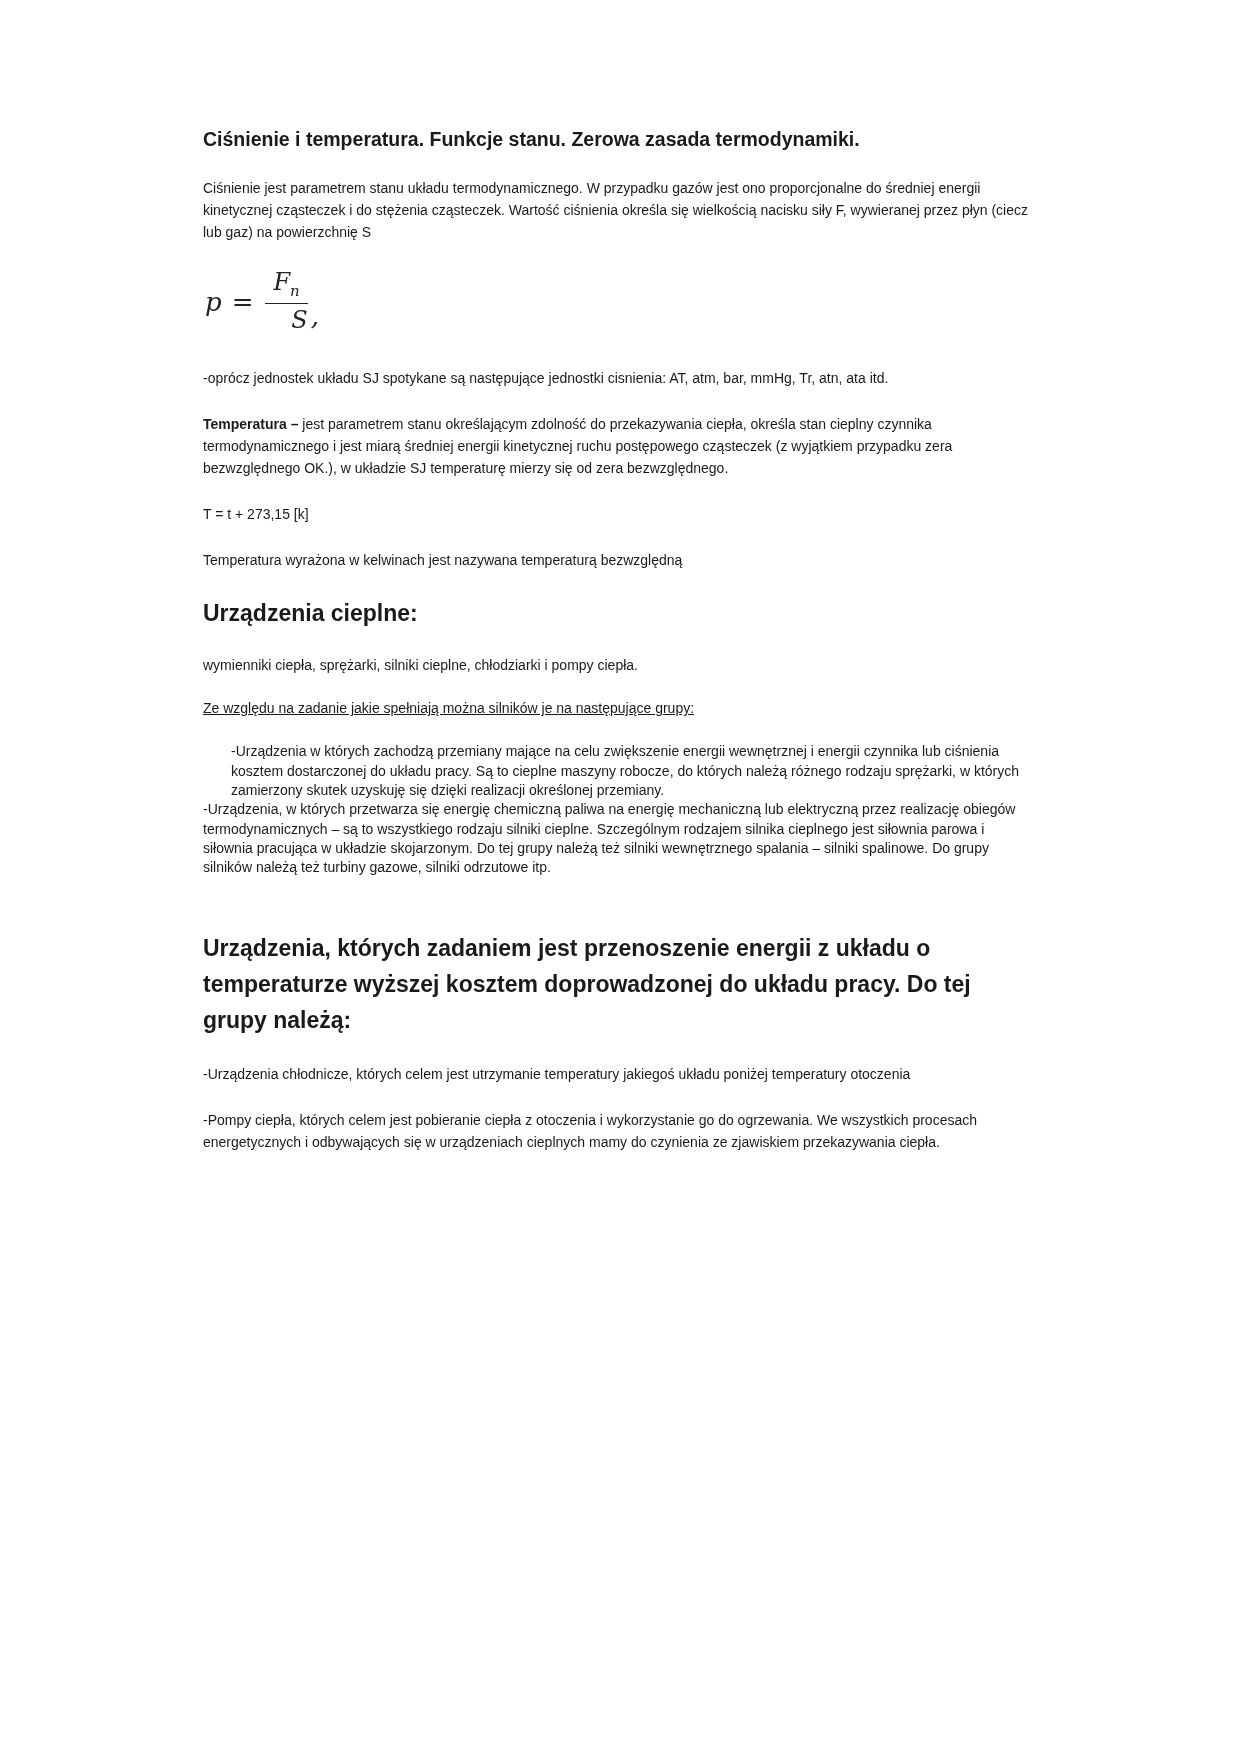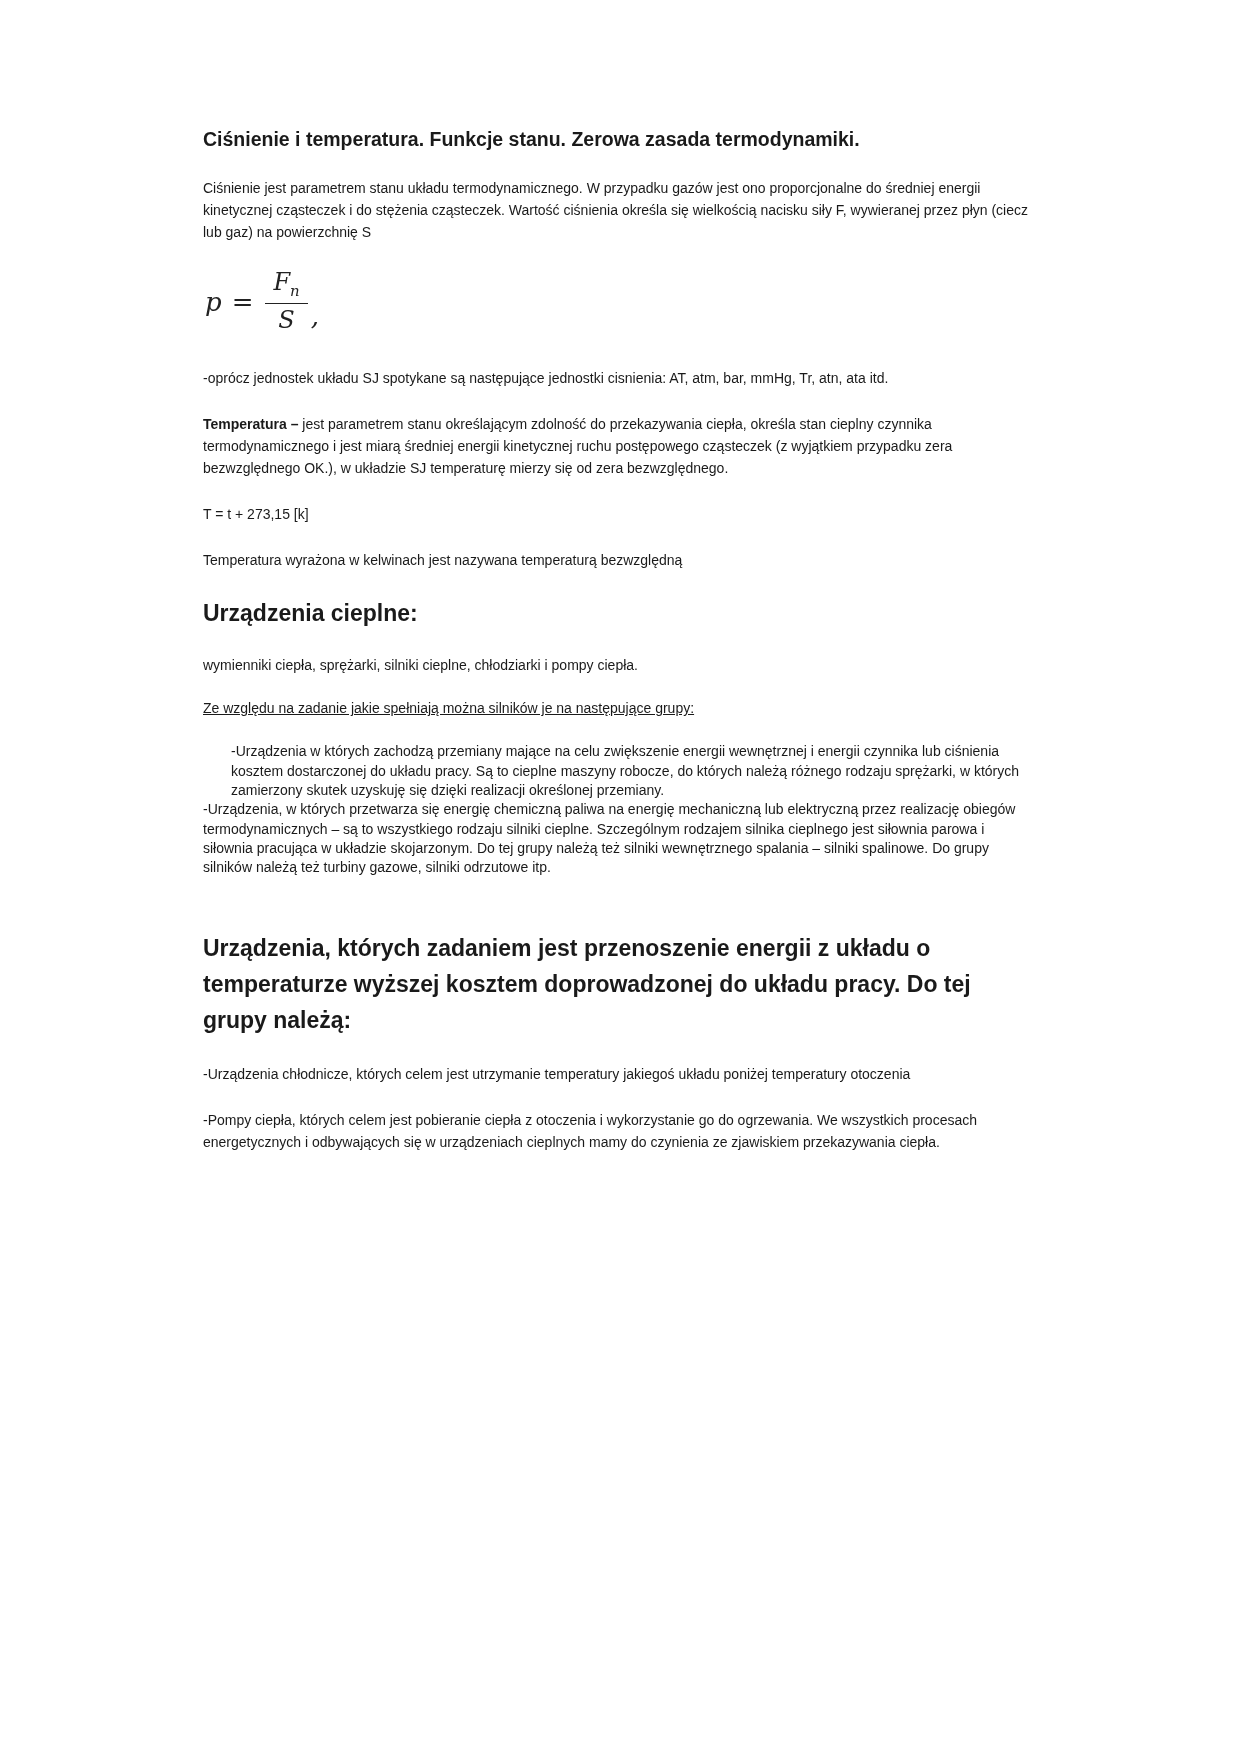--- a/index.html
+++ b/index.html
@@ -50,21 +50,21 @@
     font-family: "DejaVu Serif", "Liberation Serif", serif;
     font-style: italic;
     font-size: 26px;
     color: #222222;
   }
   .formula .lhs { margin-right: 10px; }
   .formula .eq  { font-style: normal; margin-right: 12px; }
   .frac {
     display: inline-flex;
     flex-direction: column;
-    align-items: center;
+    align-items: flex-end;
     font-size: 24px;
     line-height: 1.15;
   }
   .frac .num {
     display: block;
     padding: 0 8px 3px 8px;
     border-bottom: 1.5px solid #222222;
   }
   .frac .den { display: block; padding-top: 3px; }
   .frac sub { font-size: 0.62em; font-style: italic; }

